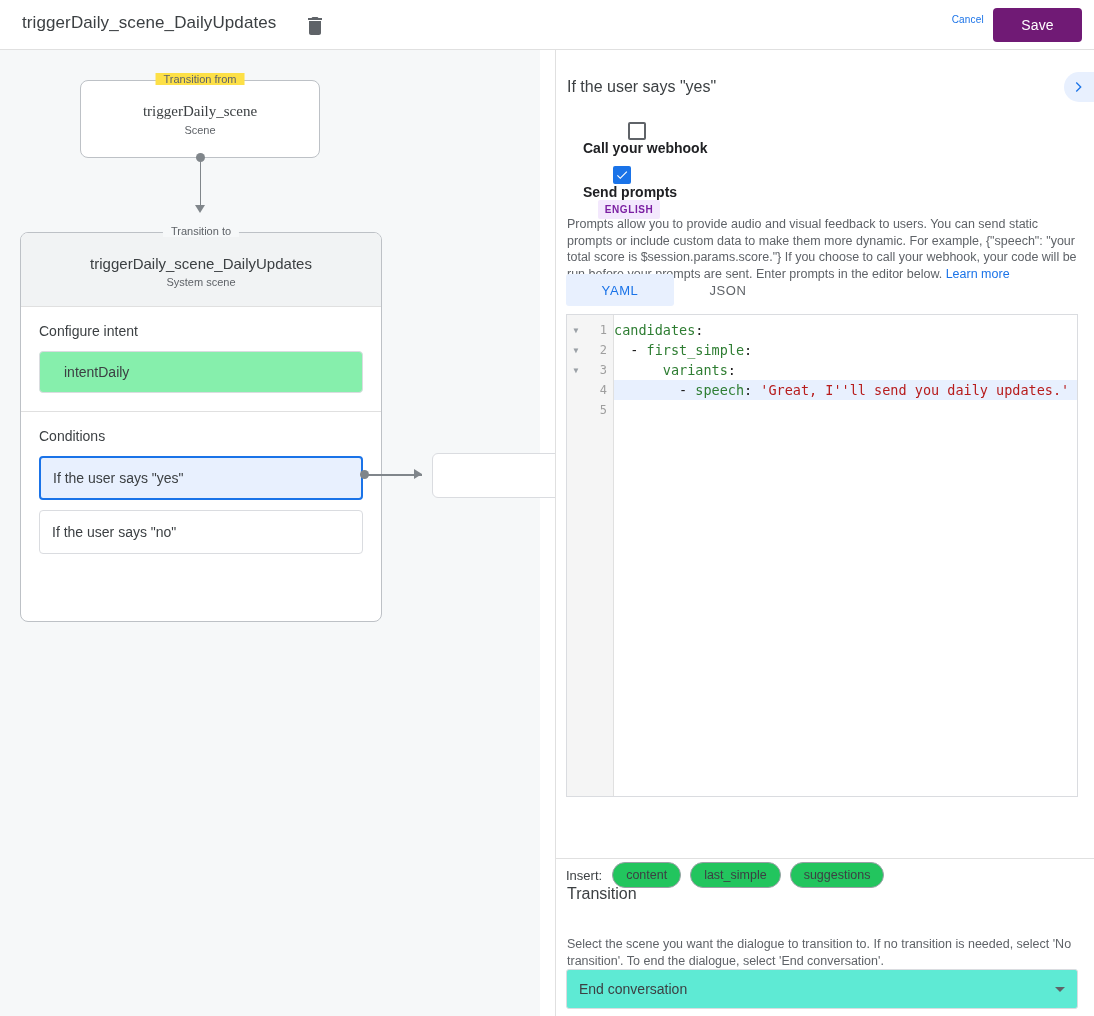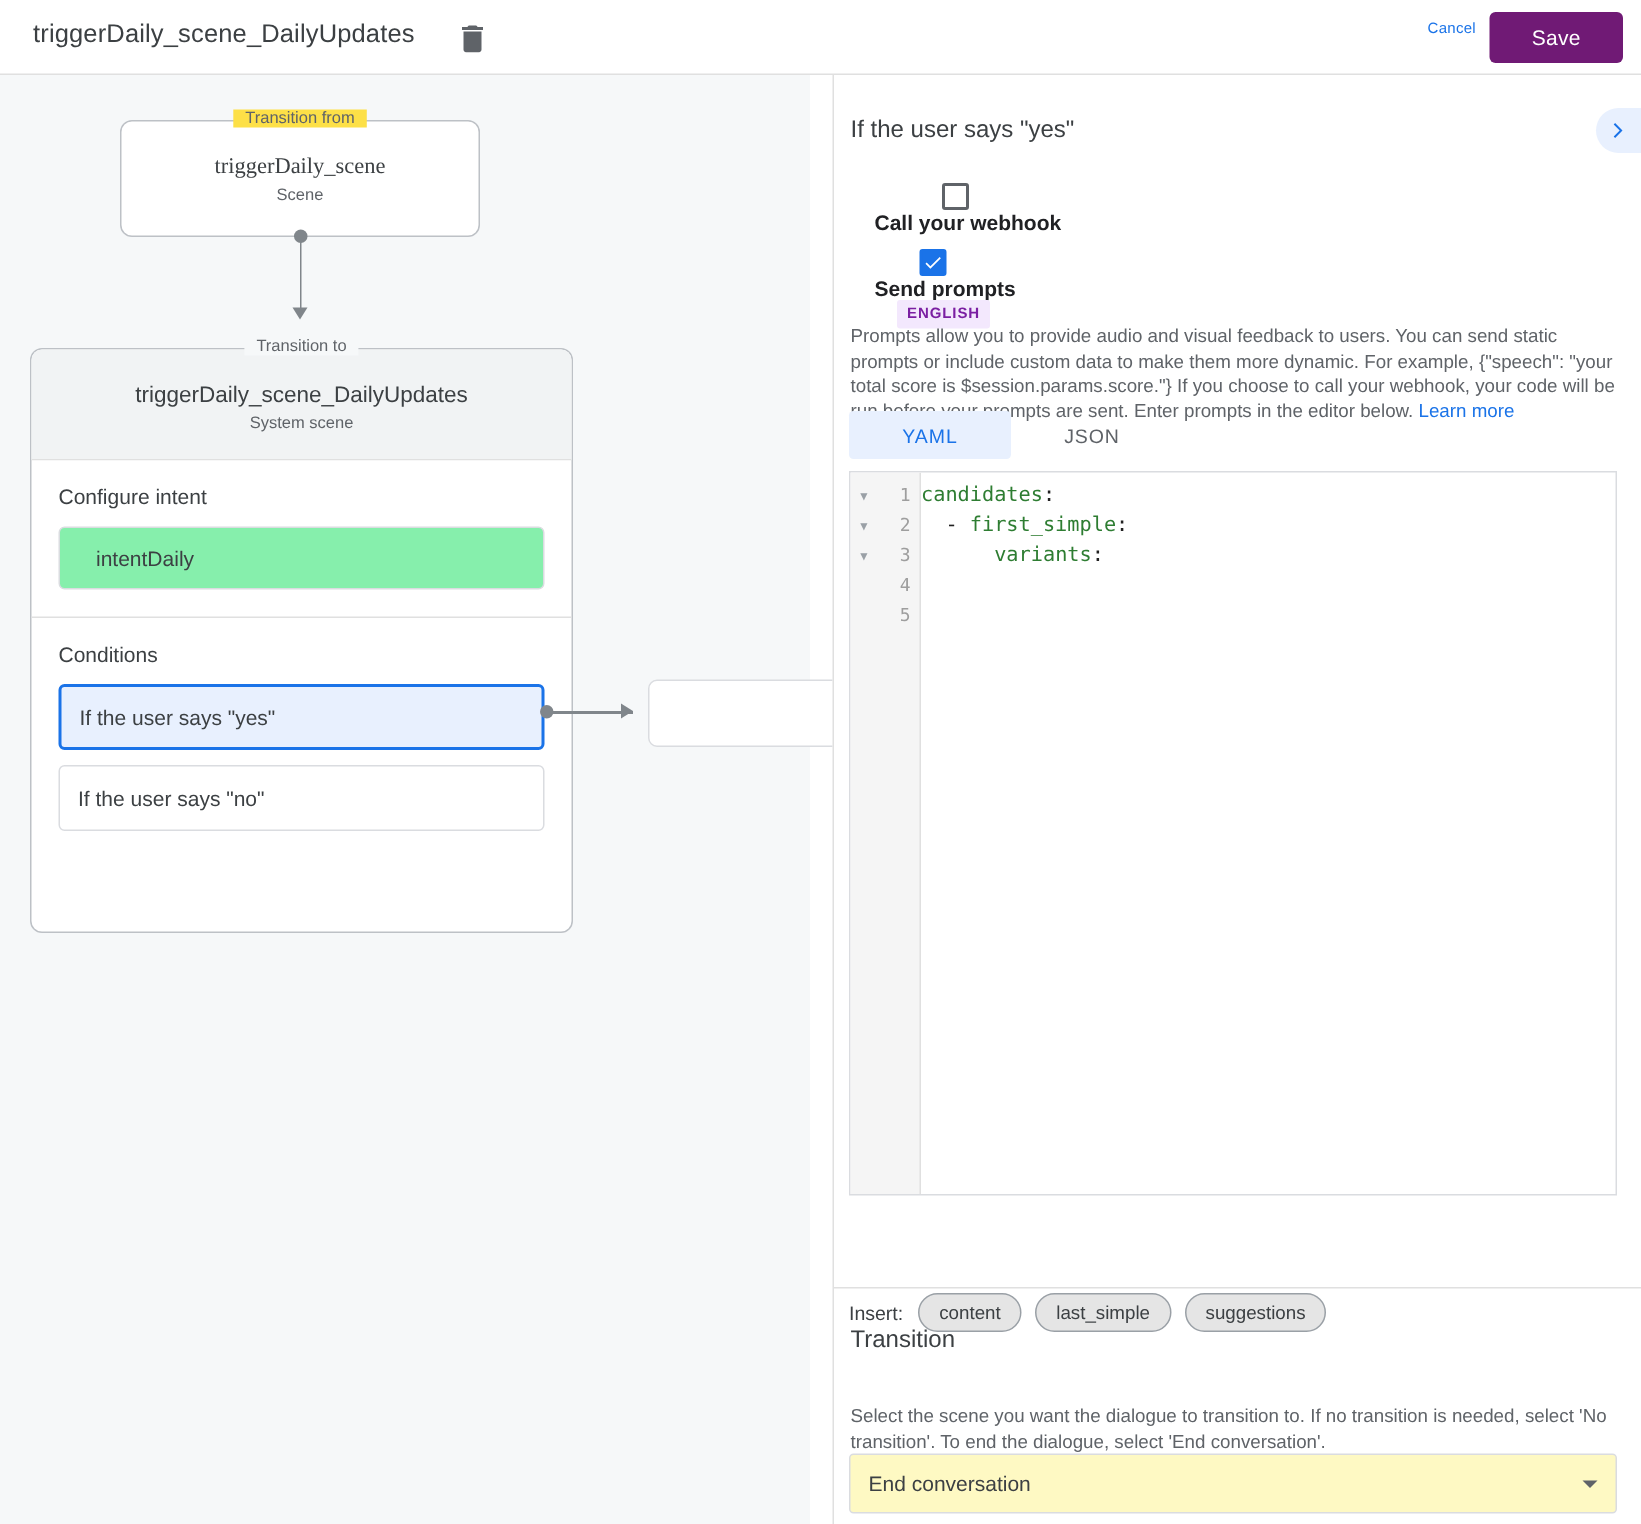--- a/index.html
+++ b/index.html
@@ -306,39 +306,39 @@
   }
   .chip {
     height: 26px;
     border: 1px solid #9aa0a6;
     border-radius: 13px;
     padding: 0 13px;
     display: flex; align-items: center;
     font-size: 12.5px; color: #3c4043;
     margin-right: 9px;
     cursor: pointer;
-    background: #e5e5e5;
+    background: #22c55e;
   }
 
   .panel-divider {
     position: absolute; left: 0; top: 808px;
     width: 539px; height: 1px;
     background: #e0e0e0;
   }
 
   .trans-title {
     position: absolute; left: 11px; top: 835px;
     font-size: 16px; color: #3c4043;
   }
   .select-box {
     position: absolute; left: 10px; top: 919px;
     width: 512px; height: 40px;
     border: 1px solid #dadce0;
     border-radius: 3px;
-    background: #fef9c3;
+    background: #5eead4;
     display: flex; align-items: center;
     padding: 0 12px;
     font-size: 14px; color: #3c4043;
     cursor: pointer;
   }
   .caret {
     position: absolute; right: 12px;
     width: 0; height: 0;
     border-left: 5px solid transparent;
     border-right: 5px solid transparent;
@@ -451,20 +451,21 @@
         </div>
         <div class="gutter-row">
           <span class="fold empty">▼</span>
           <span class="lnum">5</span>
         </div>
       </div>
     <div class="code-area" id="code-area">
         <div class="code-row"><span class="tk-key">candidates</span><span class="tk-punct">:</span></div>
         <div class="code-row"><span class="tk-punct">  - </span><span class="tk-key">first_simple</span><span class="tk-punct">:</span></div>
         <div class="code-row"><span class="tk-punct">      </span><span class="tk-key">variants</span><span class="tk-punct">:</span></div>
+        <div class="code-row hl"><span class="tk-punct">        - </span><span class="tk-key">speech</span><span class="tk-punct">: </span><span class="tk-str">'Great, I''ll send you daily updates.'</span></div>
         <div class="code-row">&nbsp;</div>
       </div>
   </div>
 
   <div class="insert-row">
     <div class="insert-label">Insert:</div>
     <div class="chip">content</div>
     <div class="chip">last_simple</div>
     <div class="chip">suggestions</div>
   </div>

